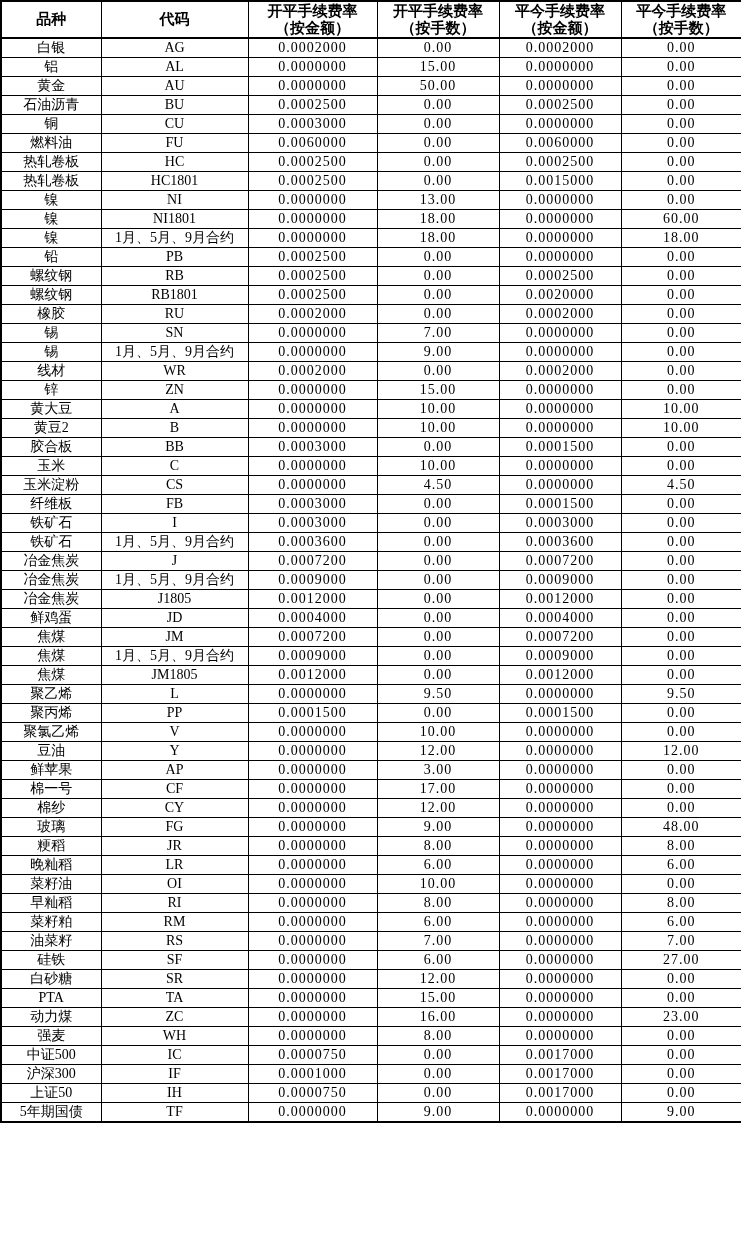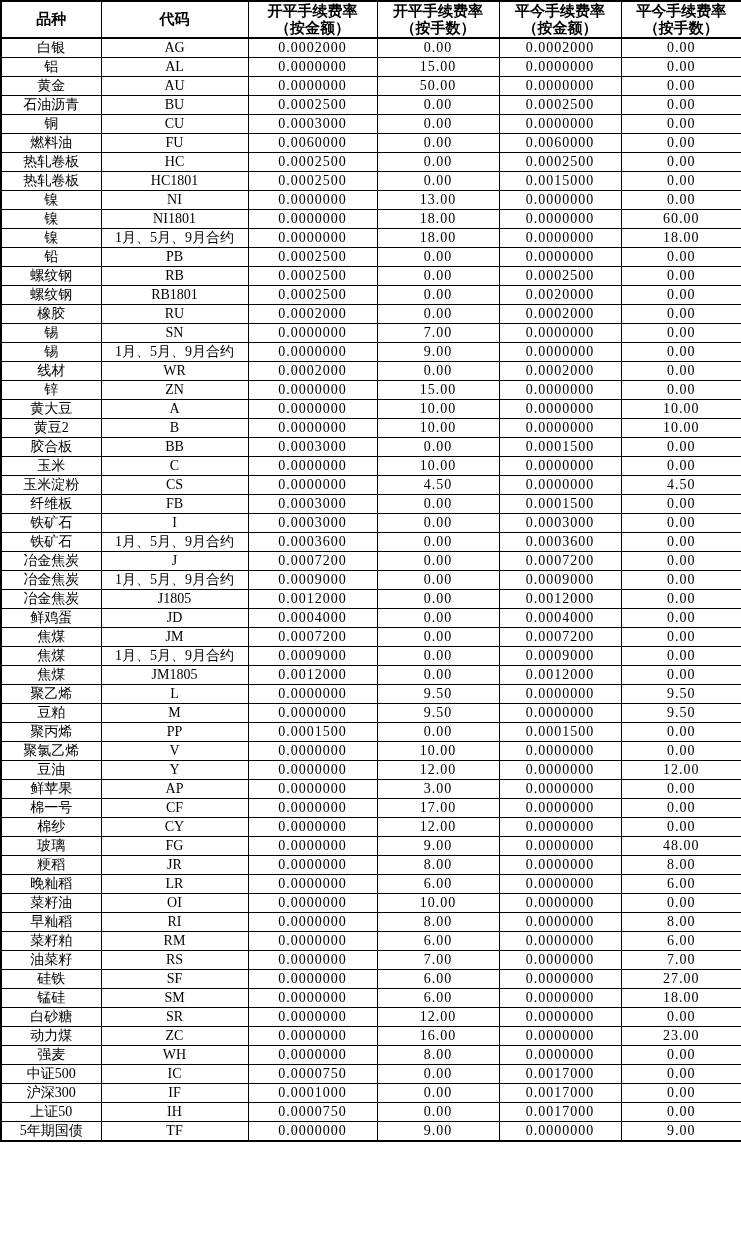--- a/index.html
+++ b/index.html
@@ -366,28 +366,20 @@
       </tr>
       <tr>
         <td>聚乙烯</td>
         <td>L</td>
         <td>0.0000000</td>
         <td>9.50</td>
         <td>0.0000000</td>
         <td>9.50</td>
       </tr>
       <tr>
-        <td>豆粕</td>
-        <td>M</td>
-        <td>0.0000000</td>
-        <td>9.50</td>
-        <td>0.0000000</td>
-        <td>9.50</td>
-      </tr>
-      <tr>
         <td>聚丙烯</td>
         <td>PP</td>
         <td>0.0001500</td>
         <td>0.00</td>
         <td>0.0001500</td>
         <td>0.00</td>
       </tr>
       <tr>
         <td>聚氯乙烯</td>
         <td>V</td>
@@ -486,32 +478,32 @@
       </tr>
       <tr>
         <td>硅铁</td>
         <td>SF</td>
         <td>0.0000000</td>
         <td>6.00</td>
         <td>0.0000000</td>
         <td>27.00</td>
       </tr>
       <tr>
-        <td>锰硅</td>
-        <td>SM</td>
-        <td>0.0000000</td>
-        <td>6.00</td>
-        <td>0.0000000</td>
-        <td>18.00</td>
-      </tr>
-      <tr>
         <td>白砂糖</td>
         <td>SR</td>
         <td>0.0000000</td>
         <td>12.00</td>
+        <td>0.0000000</td>
+        <td>0.00</td>
+      </tr>
+      <tr>
+        <td>PTA</td>
+        <td>TA</td>
+        <td>0.0000000</td>
+        <td>15.00</td>
         <td>0.0000000</td>
         <td>0.00</td>
       </tr>
       <tr>
         <td>动力煤</td>
         <td>ZC</td>
         <td>0.0000000</td>
         <td>16.00</td>
         <td>0.0000000</td>
         <td>23.00</td>

